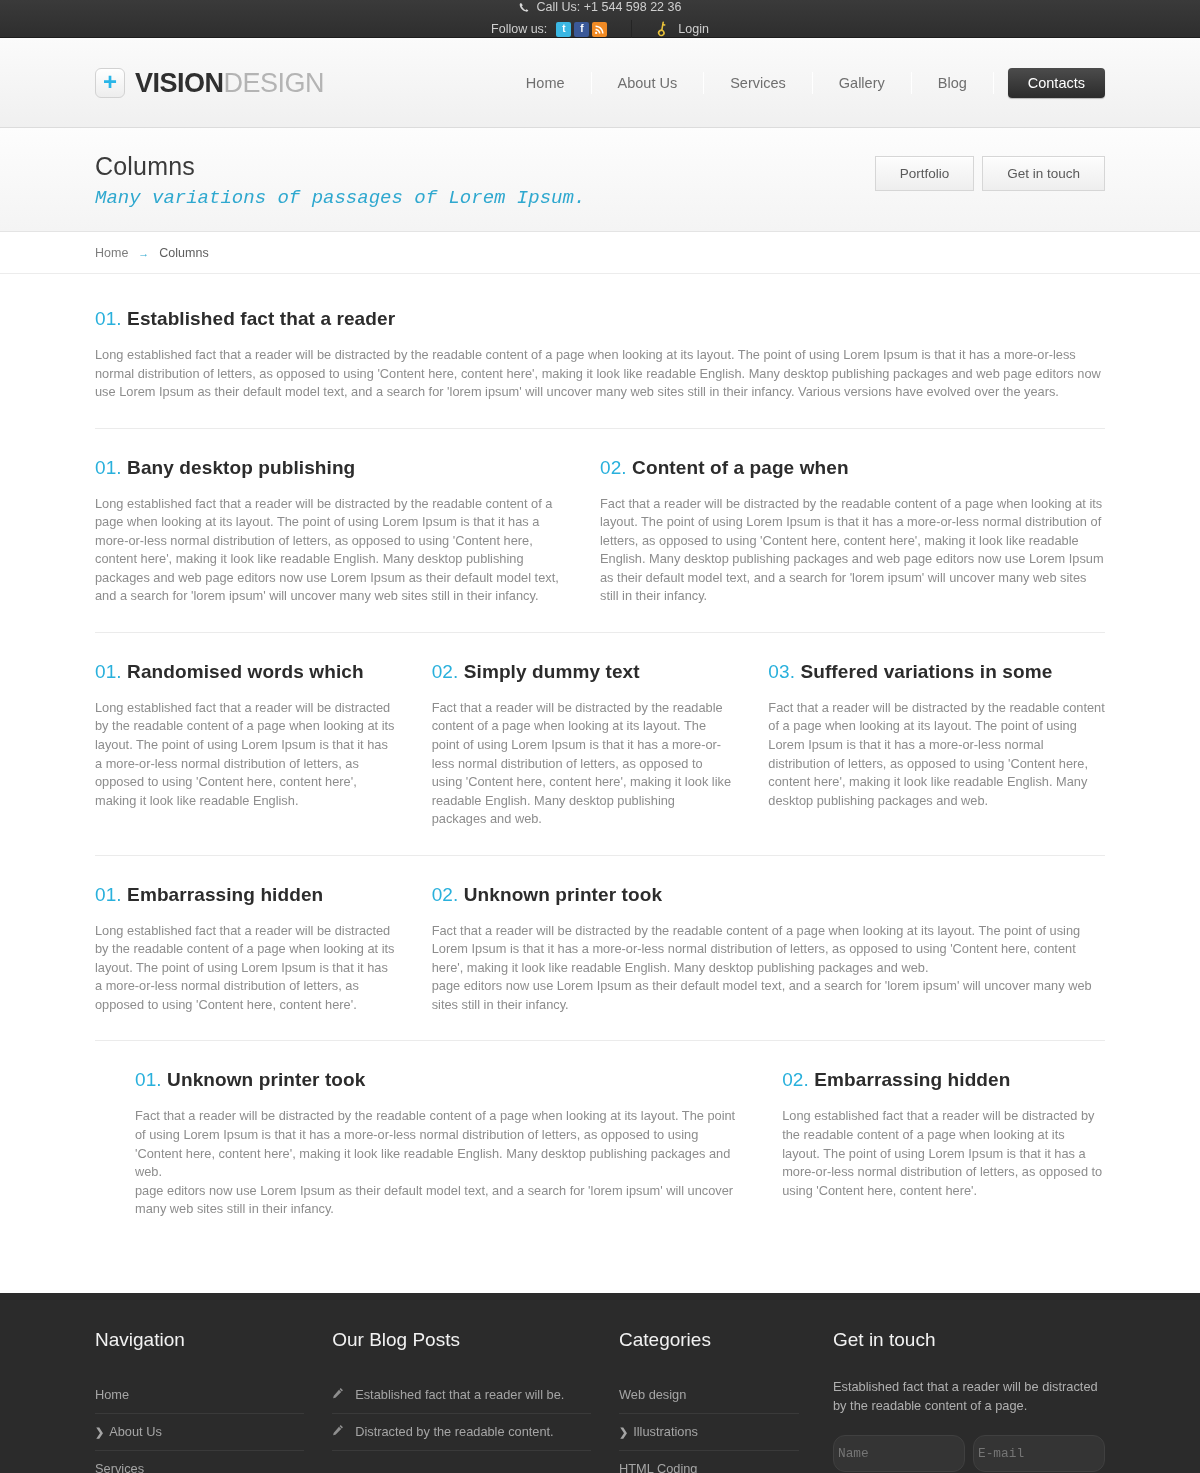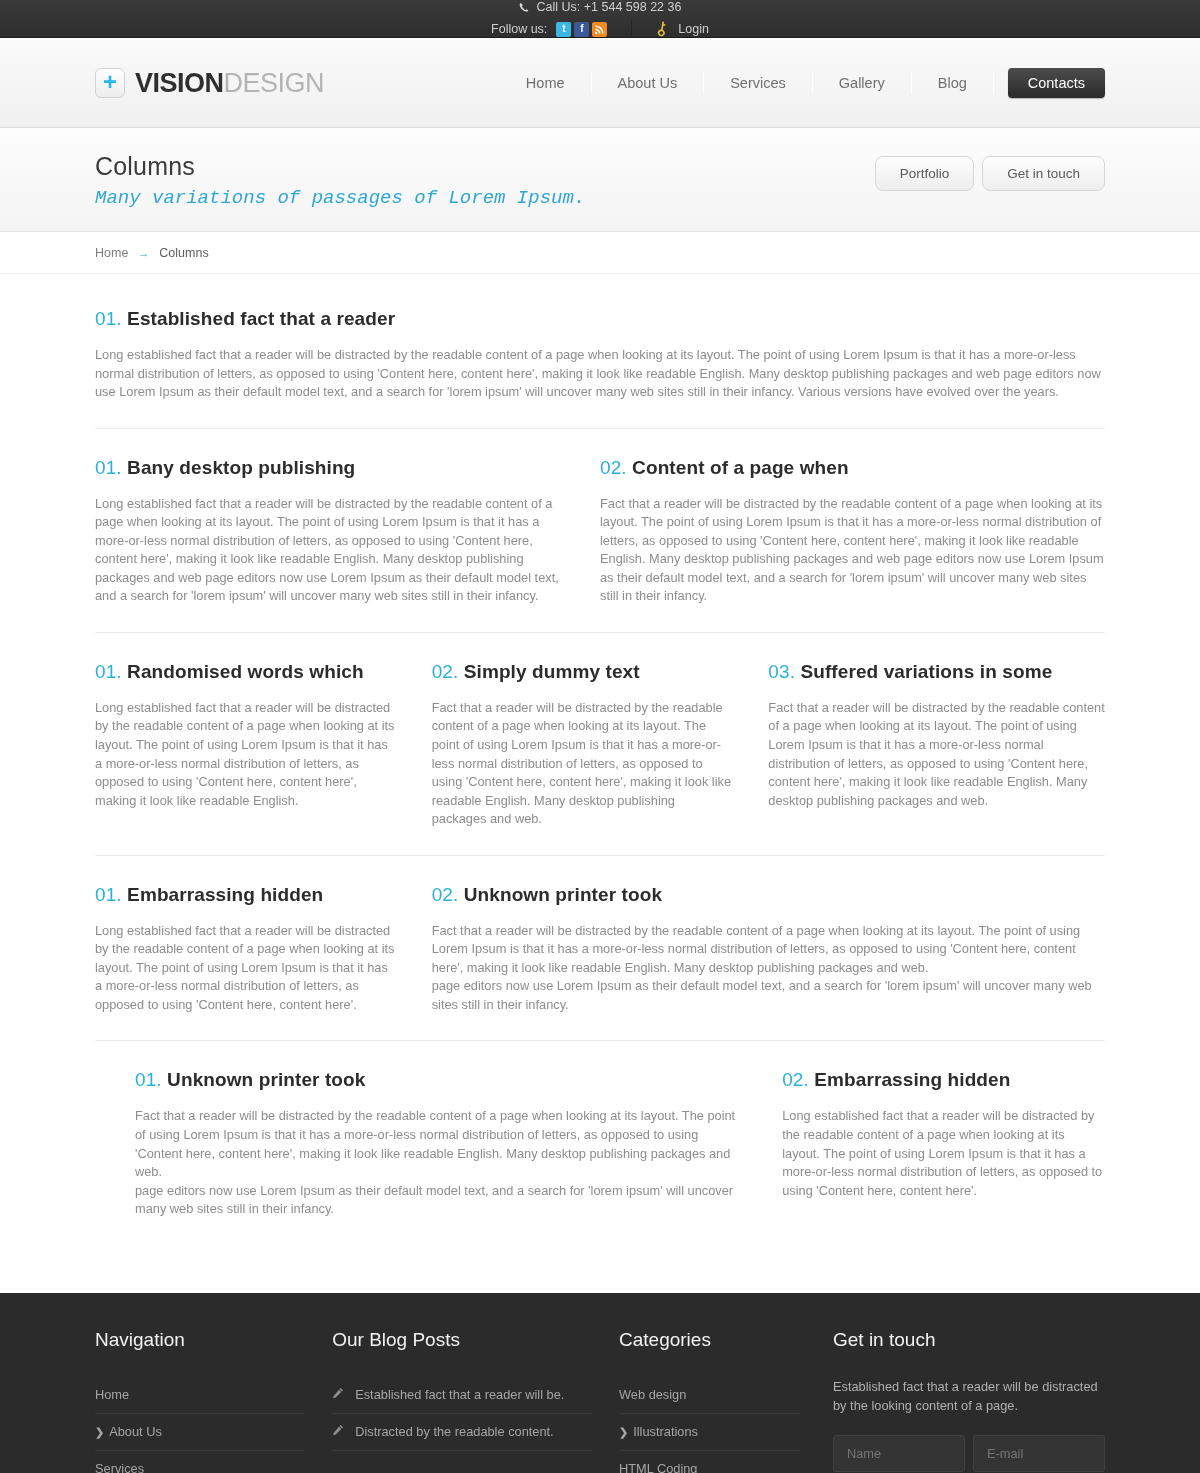--- a/index.html
+++ b/index.html
@@ -93,21 +93,21 @@
   }
 
   
   .titlebar { background: linear-gradient(#fdfdfd, #f4f4f4); border-bottom: 1px solid #e4e4e4; }
   .titlebar .wrap { display: flex; align-items: flex-start; justify-content: space-between; padding: 24px 0 22px; }
   .page-title { font-size: 25px; color: #3b3b3b; font-weight: normal; margin: 0 0 6px; letter-spacing: .2px;}
   .page-sub { font-family: Liberation Mono, monospace; font-style: italic; color: #2fa8cf; font-size: 19px; }
   .titlebtns { display: flex; gap: 8px; margin-top: 4px; }
   .btn-light {
     background: linear-gradient(#fdfdfd, #eeeeee);
-    border: 1px solid #d6d6d6; border-radius: 8px;
+    border: 1px solid #d6d6d6; border-radius: 0;
     color: #5a5a5a; font-size: 13.5px;
     padding: 9px 24px; text-decoration: none; display:inline-block;
     box-shadow: inset 0 1px 0 #fff;
   }
 
   
   .crumbbar { background:#fff; border-bottom: 1px solid #ececec; }
   .crumbbar .wrap { padding: 14px 0 13px; display: flex; align-items: center; gap: 10px; font-size: 12.5px; }
   .crumbbar a { color: #7d7d7d; text-decoration: none; }
   .crumbbar .arrow { color: #2fa8cf; font-size: 11px; }
@@ -160,23 +160,23 @@
     display: block; padding: 10px 0 11px;
   }
   ul.flist a .chev { color: #a5a5a5; margin-right: 5px; font-size: 11px; font-weight: bold; }
   ul.flist a .pencil {
     display: inline-block; width: 13px; margin-right: 10px;
     color: #8e8e8e; transform: rotate(0deg);
   }
   .ftext { color: #b0b0b0; font-size: 12.8px; line-height: 1.5; margin: 0 0 20px; }
   .frow { display: flex; gap: 8px; margin-bottom: 8px; }
   .finput, .ftextarea {
-    background: #343434; border: 1px solid #404040; border-radius: 3px;
-    color: #9a9a9a; font-size: 12.8px; font-family: Liberation Sans, sans-serif;
-    padding: 10px 13px; outline: none;
+    background: #343434; border: 1px solid #404040; border-radius: 12px;
+    color: #9a9a9a; font-size: 12.8px; font-family: Liberation Mono, monospace;
+    padding: 10px 4px; outline: none;
   }
   .finput { width: 132px; }
   .ftextarea { width: 272px; height: 74px; resize: none; display:block; }
 </style>
 </head>
 <body>
 
 <div class="topbar">
   <div class="wrap">
     <div class="callus">
@@ -412,21 +412,21 @@
           </li>
         <li>
             <a href="#"></a>
           </li>
 
       </ul>
     </div>
 
     <div class="fcol fcol-touch">
       <h4 class="fh">Get in touch</h4>
-      <p class="ftext">Established fact that a reader will be distracted by the looking content of a page.</p>
+      <p class="ftext">Established fact that a reader will be distracted by the readable content of a page.</p>
       <div class="frow">
         <input class="finput" type="text" placeholder="Name" style="">
         <input class="finput" type="text" placeholder="E-mail" style="">
       </div>
       <textarea class="ftextarea" placeholder="Message" style=""></textarea>
 
     </div>
 
   </div>
 </div>

